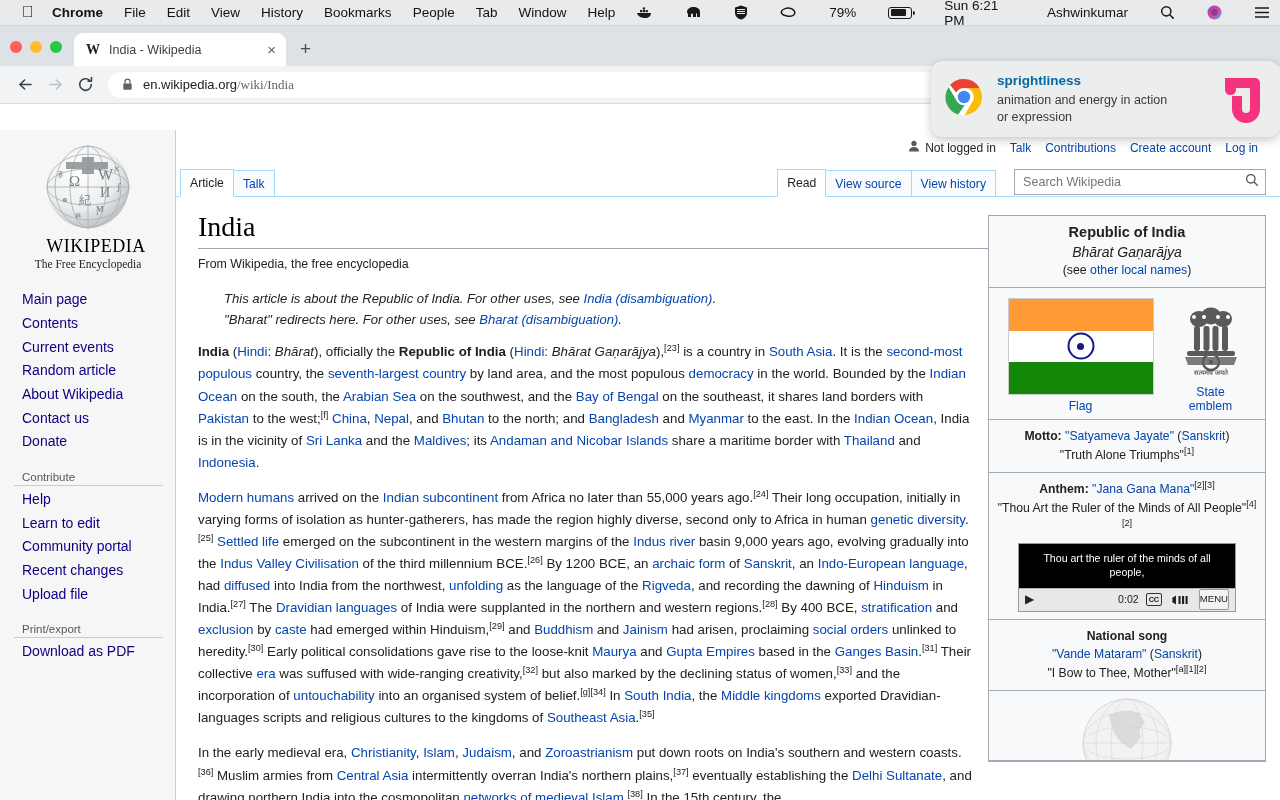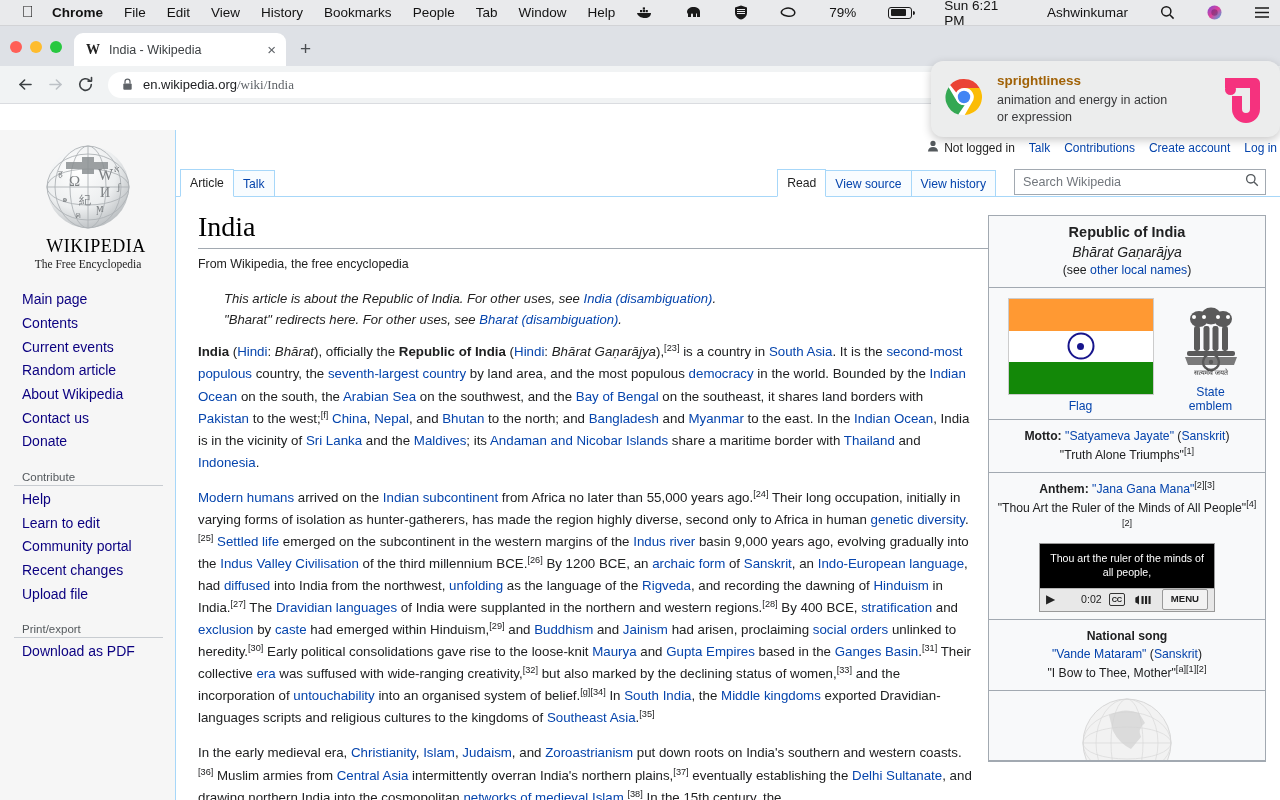--- a/index.html
+++ b/index.html
@@ -81,21 +81,21 @@
 
   
   #notif {
     position: absolute; top: 35px; right: 0px; width: 349px; height: 76px;
     background:#eceded; border-radius: 12px;
     display:flex; align-items:center; padding: 0 14px;
     box-shadow: 0 3px 10px rgba(0,0,0,.22);
     z-index: 80;
   }
   .notif-body { flex:1; margin-left: 14px; }
-  .notif-title { font-size: 13.5px; font-weight: 600; color:#a16207; margin-bottom: 4px; }
+  .notif-title { font-size: 13.5px; font-weight: 600; color:#0369a1; margin-bottom: 4px; }
   .notif-sub { font-size: 12.5px; color:#3a3a3c; line-height: 1.33; }
   .notif-logo {
     width: 55px; height: 55px; border-radius: 12px;
     display:flex; align-items:center; justify-content:center;
   }
 
   
   #page {
     position:absolute; top: 104px; left:0; right:0; bottom:0;
     background:#fff; overflow:hidden;
@@ -118,21 +118,21 @@
     border-bottom: 1px solid #c8ccd1; margin-right: 12px; margin-bottom: 2px;
   }
   .nav-link {
     display:block; font-size: 14px; color:#0b0080;
     padding: 2.4px 0 2.4px 8px; text-decoration:none; line-height:1.35;
   }
 
   #content { position:absolute; left:176px; right:0; top:0; bottom:0; background:#fff; }
 
   #ptools {
-    position:absolute; right: 3px; top: 10px;
+    position:absolute; right: 22px; top: 10px;
     font-size: 12px; display:flex; align-items:center; gap:0;
   }
   #ptools .pt { margin-left: 14px; color:#0645ad; }
   #ptools .pt.plain { color:#222; margin-left: 5px; }
   .person-ic { display:inline-block; vertical-align:-2px; }
 
   #tabrow {
     position:absolute; left: 0px; top: 38px; right: 0; height: 29px;
   }
   .ns-tabs { position:absolute; left:4px; bottom:0; display:flex; align-items:flex-end; }
@@ -202,41 +202,41 @@
   }
   .chakra::after {
     content:""; position:absolute; left:50%; top:50%; transform:translate(-50%,-50%);
     width:7px; height:7px; border-radius:50%; background:#17158c;
   }
   .sym-label { font-size: 12.2px; color:#0645ad; margin-top: 4px; }
   .emblem-wrap { width: 72px; text-align:center; }
   .ib-motto { line-height: 1.55; font-size: 12.2px; }
   .ib-bold { font-weight: bold; }
   .ib-anthem { line-height: 1.55; font-size: 12.2px; }
-  .player { margin: 6px auto 0 auto; width: 176px; border: 1px solid #999; }
+  .player { margin: 6px auto 0 auto; width: 218px; border: 1px solid #999; }
   .player-screen {
     background:#000; height: 44px; color:#fff; font-size: 10.6px;
     display:flex; align-items:center; justify-content:center; text-align:center;
     padding: 0 6px; line-height:1.3;
   }
   .player-bar {
     height: 23px; background:#e8e8e8;
     display:flex; align-items:center; padding: 0 6px; gap: 7px;
     border-top: 1px solid #b5b5b5;
   }
   .pb-play { font-size: 12px; color:#222; }
   .pb-time { font-size: 10.6px; color:#222; margin-left: auto; }
   .pb-cc {
     border:1.2px solid #333; border-radius:2px; font-size:7.4px; padding: 0px 2px;
     font-weight:bold; letter-spacing:-.3px;
   }
   .pb-vol { display:flex; align-items:center; }
   .pb-menu {
     border:1px solid #999; background:#f2f2f2; font-size: 9.6px;
-    padding: 2px 8px; border-radius: 2px; margin-left: 2px; font-weight: bold;
+    padding: 2px 0; border-radius: 2px; margin-left: 2px;
   }
   .ib-song { line-height: 1.55; font-size: 12.2px; }
   .ib-map { padding: 6px; text-align:center; height: 70px; overflow:hidden; }
 </style>
 </head>
 <body>
 
 <div id="menubar">
   <span class="mb-apple"></span>
   <span class="mb-item bold">Chrome</span>

